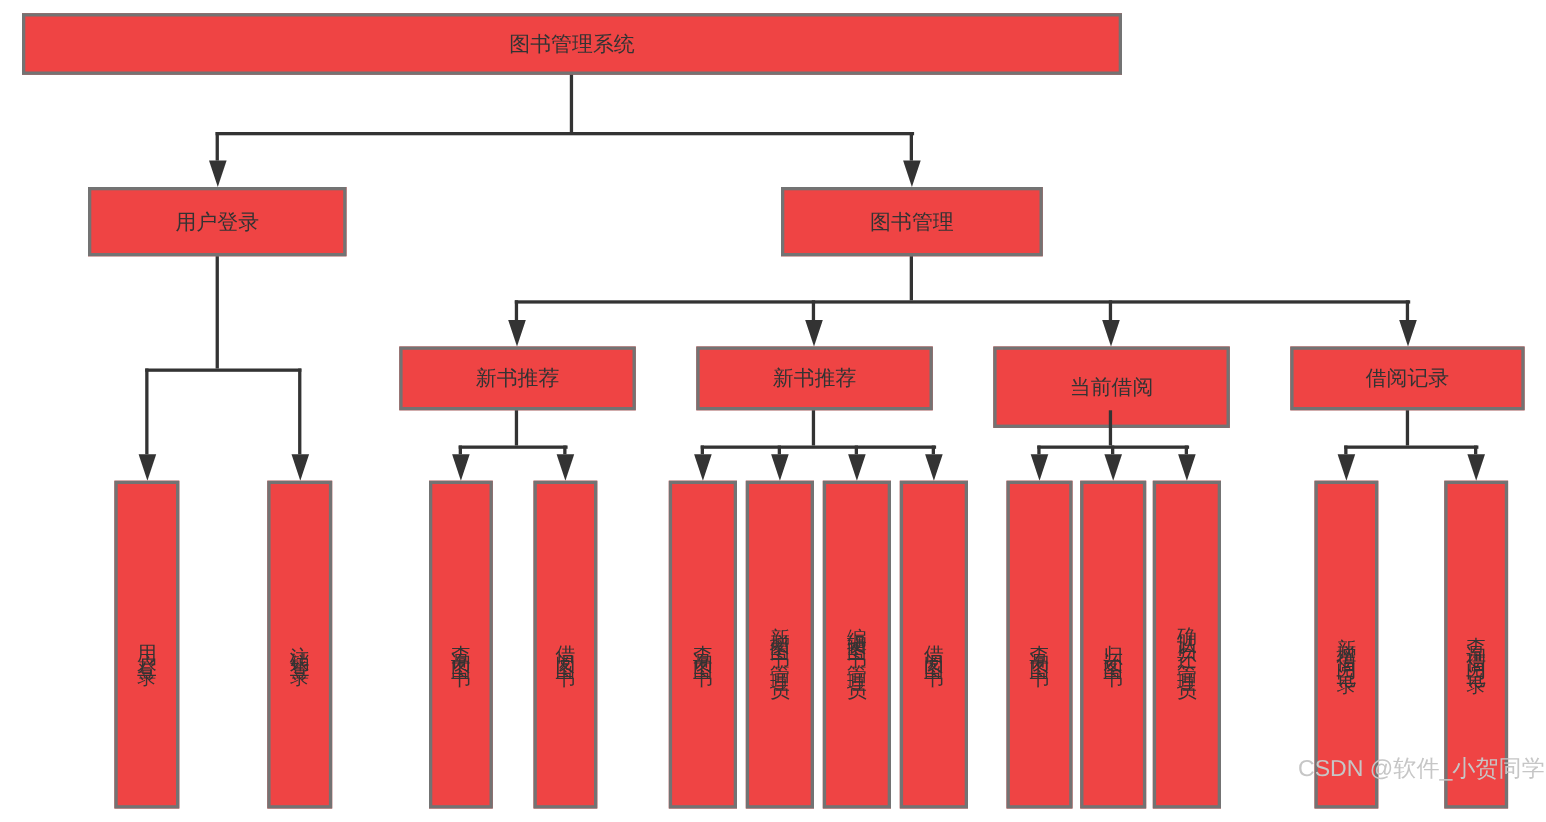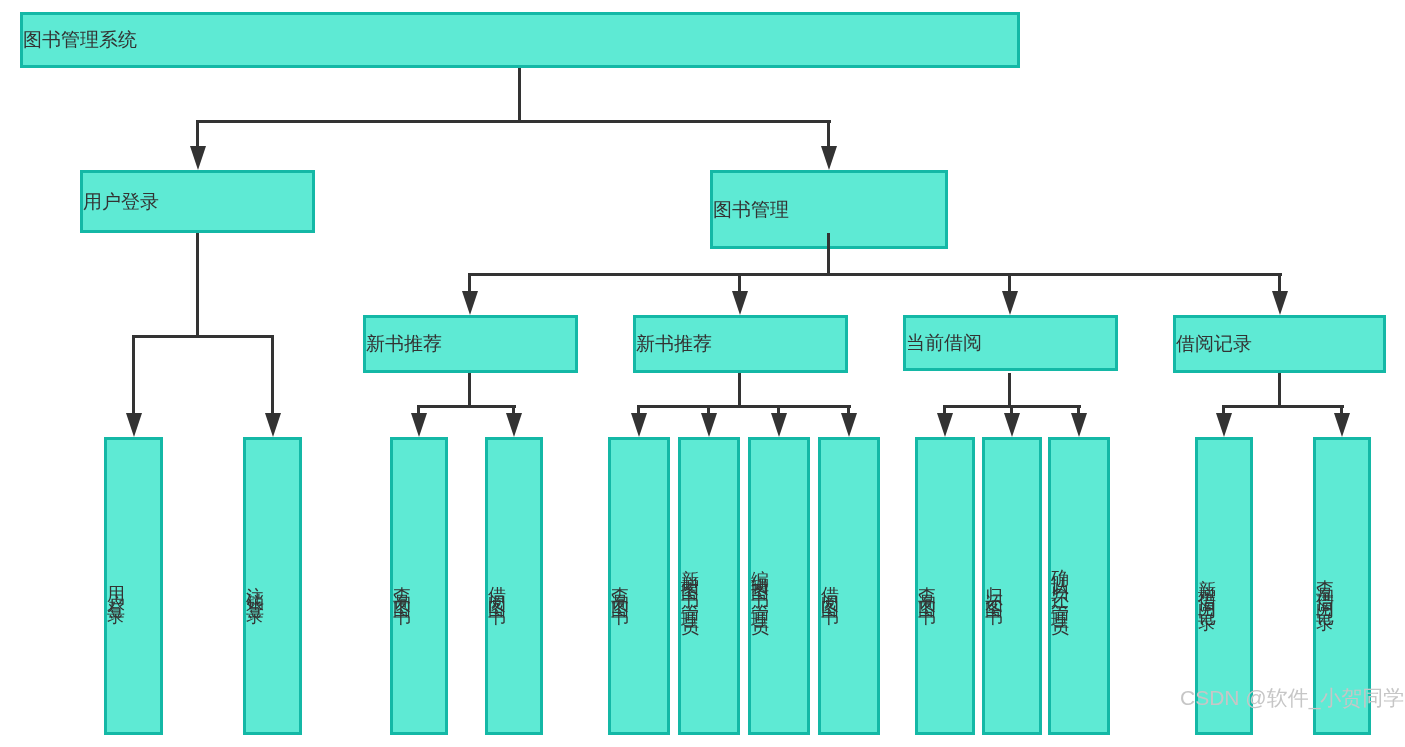--- a/index.html
+++ b/index.html
@@ -1,22 +1,22 @@
 <!DOCTYPE html>
 <html><head>
 <meta charset="utf-8">
 <style>
   html,body{margin:0;padding:0;background:#ffffff;}
   .canvas{
     position:relative;width:1405px;height:747px;background:#ffffff;overflow:hidden;
     font-family:"Liberation Sans", sans-serif;
   }
   .box{
-    position:absolute;background:#5eead4;border:3px solid #14b8a6;box-sizing:border-box;
-    display:flex;align-items:center;justify-content:flex-start;
+    position:absolute;background:#ef4444;border:3px solid #737373;box-sizing:border-box;
+    display:flex;align-items:center;justify-content:center;
   }
   .hlabel{font-size:19px;color:#333333;white-space:nowrap;}
   .vlabel{
     writing-mode:vertical-rl;text-orientation:mixed;letter-spacing:7px;
     font-size:18px;color:#333333;line-height:1;
   }
   .vl,.hl{position:absolute;background:#333333;}
   .arrow{
     position:absolute;width:0;height:0;
     border-left:8px solid transparent;border-right:8px solid transparent;
@@ -39,21 +39,21 @@
   <div class="vl" style="left:518px;top:68px;width:3px;height:52px;"></div>
   <div class="hl" style="left:196px;top:120px;width:635px;height:3px;"></div>
   <div class="vl" style="left:196px;top:120px;width:3px;height:26px;"></div>
   <div class="arrow" style="left:190px;top:146px;"></div>
   <div class="vl" style="left:827px;top:120px;width:3px;height:26px;"></div>
   <div class="arrow" style="left:821px;top:146px;"></div>
 
   <div class="box" style="left:80px;top:170px;width:235px;height:63px;">
     <span class="hlabel">用户登录</span>
   </div>
-  <div class="box" style="left:710px;top:170px;width:238px;height:79px;">
+  <div class="box" style="left:710px;top:170px;width:238px;height:63px;">
     <span class="hlabel">图书管理</span>
   </div>
 
   <div class="vl" style="left:196px;top:233px;width:3px;height:102px;"></div>
   <div class="hl" style="left:132px;top:335px;width:142px;height:3px;"></div>
   <div class="vl" style="left:132px;top:335px;width:3px;height:78px;"></div>
   <div class="arrow" style="left:126px;top:413px;"></div>
   <div class="vl" style="left:271px;top:335px;width:3px;height:78px;"></div>
   <div class="arrow" style="left:265px;top:413px;"></div>
 
@@ -67,21 +67,21 @@
   <div class="arrow" style="left:1002px;top:291px;"></div>
   <div class="vl" style="left:1278px;top:273px;width:3px;height:18px;"></div>
   <div class="arrow" style="left:1272px;top:291px;"></div>
 
   <div class="box" style="left:363px;top:315px;width:215px;height:58px;">
     <span class="hlabel">新书推荐</span>
   </div>
   <div class="box" style="left:633px;top:315px;width:215px;height:58px;">
     <span class="hlabel">新书推荐</span>
   </div>
-  <div class="box" style="left:903px;top:315px;width:215px;height:56px;">
+  <div class="box" style="left:903px;top:315px;width:215px;height:74px;">
     <span class="hlabel">当前借阅</span>
   </div>
   <div class="box" style="left:1173px;top:315px;width:213px;height:58px;">
     <span class="hlabel">借阅记录</span>
   </div>
 
   <div class="vl" style="left:468px;top:373px;width:3px;height:32px;"></div>
   <div class="hl" style="left:417px;top:405px;width:99px;height:3px;"></div>
   <div class="vl" style="left:417px;top:405px;width:3px;height:8px;"></div>
   <div class="arrow" style="left:411px;top:413px;"></div>

